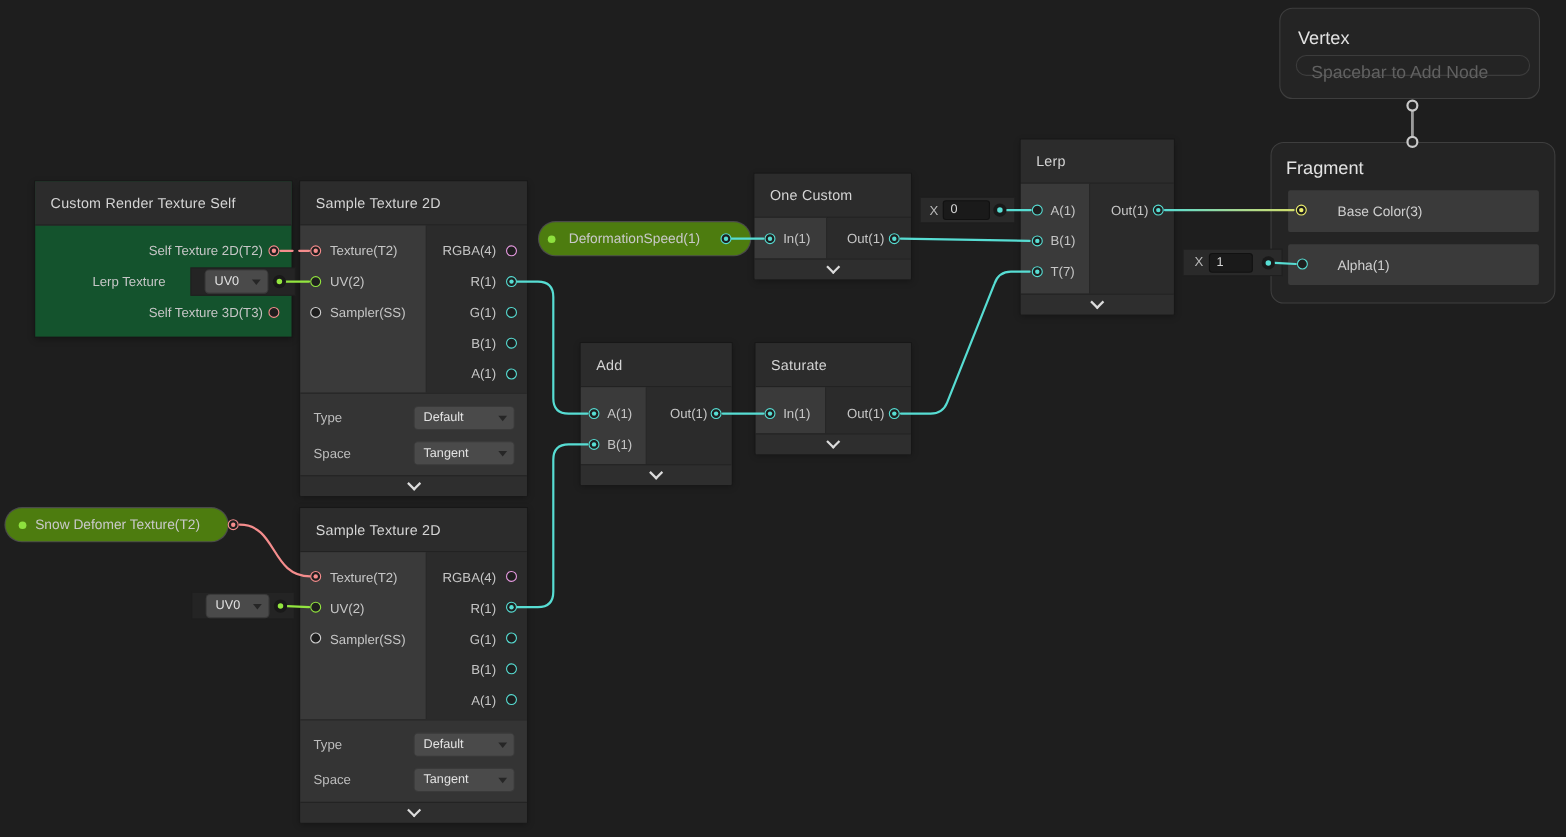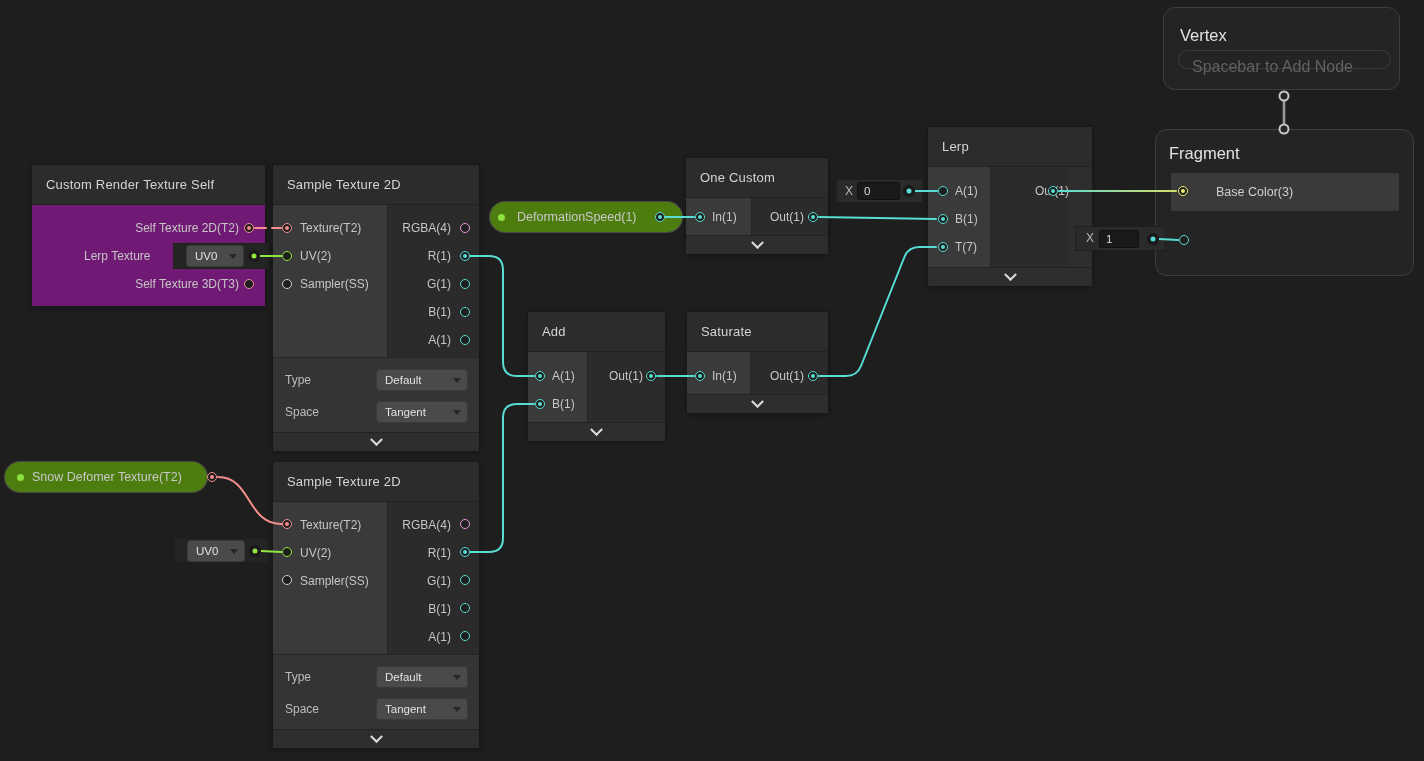--- a/index.html
+++ b/index.html
@@ -64,23 +64,26 @@
   <div class="ctx" style="left:1163px;top:7px;width:237px;height:83px;">
     <span class="ctxtitle" style="left:16px;top:18px;">Vertex</span>
     <div class="ghostbox" style="left:14px;top:42px;width:213px;height:19px;">Spacebar to Add Node</div>
   </div>
 
   <div class="ctx" style="left:1155px;top:129px;width:259px;height:147px;">
     <span class="ctxtitle" style="left:13px;top:14px;">Fragment</span>
     <div class="blockrow" style="left:15px;top:43px;width:228px;height:38px;">
       <span class="lbl">Base Color(3)</span>
     </div>
-  </div>
-
-  <div class="node" style="left:32px;top:165px;width:233px;height:141px;background:#701a75;">
+    <div class="blockrow" style="left:15px;top:92px;width:228px;height:37px;">
+      <span class="lbl">Alpha(1)</span>
+    </div>
+  </div>
+
+  <div class="node" style="left:32px;top:165px;width:233px;height:141px;background:#14532d;">
     <div class="nheader">
       <span class="ntitle">Custom Render Texture Self</span>
     </div>
     <span class="prow r" style="right:26px;top:49px;left:10px;">Self Texture 2D(T2)</span>
     <span class="prow" style="left:52px;top:77px;">Lerp Texture</span>
     <span class="prow r" style="right:26px;top:105px;left:10px;">Self Texture 3D(T3)</span>
   </div>
 
   <div class="node" style="left:273px;top:165px;width:206px;height:285px;">
     <div class="nheader">
@@ -173,21 +176,21 @@
     </div>
     <div class="col col-in" style="left:0;top:40px;width:64px;height:42px;"></div>
     <div class="col col-out" style="left:64px;top:40px;width:77px;height:42px;"></div>
     <span class="prow" style="left:25px;top:50px;">In(1)</span>
     <span class="prow r" style="right:24px;top:50px;left:66px;">Out(1)</span>
     <div class="collapsebar" style="top:82px;">
         <span class="chev"></span>
       </div>
   </div>
 
-  <div class="node" style="left:928px;top:127px;width:139px;height:158px;padding-left:25px;">
+  <div class="node" style="left:928px;top:127px;width:139px;height:158px;">
     <div class="nheader">
       <span class="ntitle">Lerp</span>
     </div>
     <div class="col col-in" style="left:0;top:40px;width:63px;height:100px;"></div>
     <div class="col col-out" style="left:63px;top:40px;width:76px;height:100px;"></div>
     <span class="prow" style="left:27px;top:50px;">A(1)</span>
     <span class="prow" style="left:27px;top:78px;">B(1)</span>
     <span class="prow" style="left:27px;top:106px;">T(7)</span>
     <span class="prow r" style="right:23px;top:50px;left:65px;">Out(1)</span>
     <div class="collapsebar" style="top:140px;">

